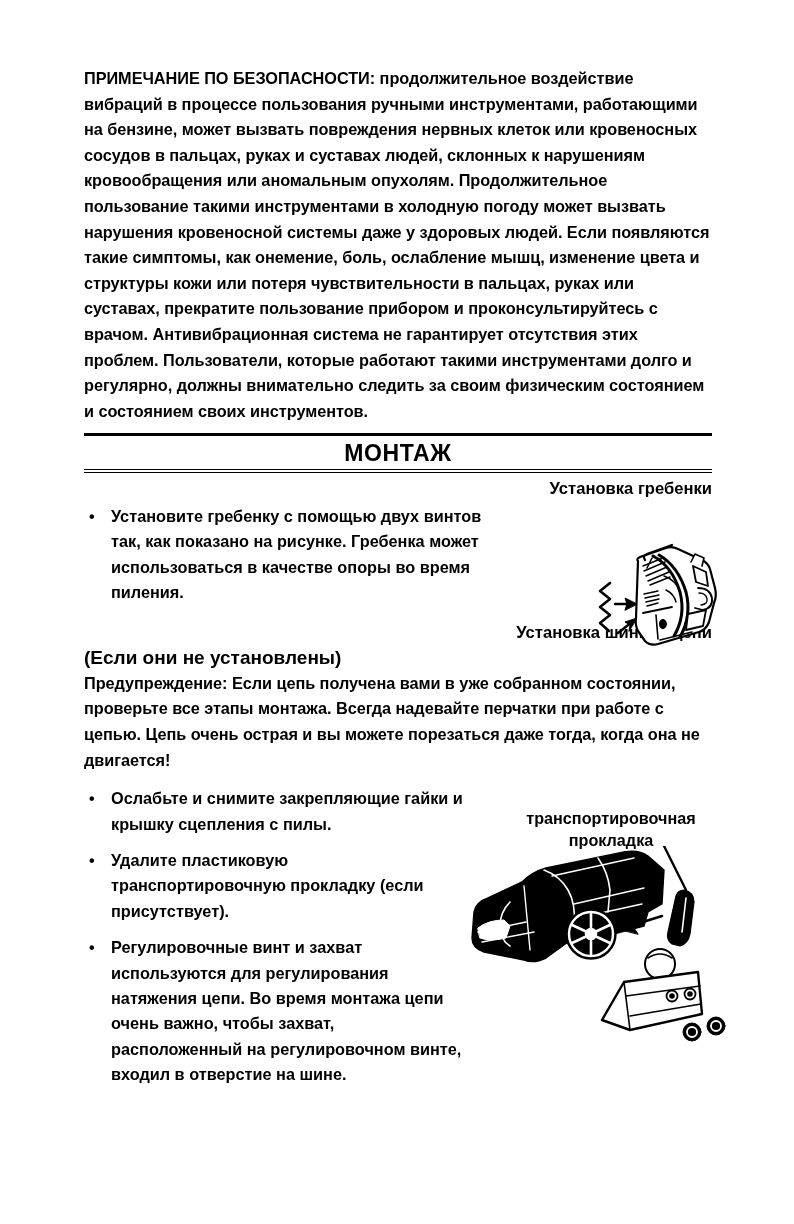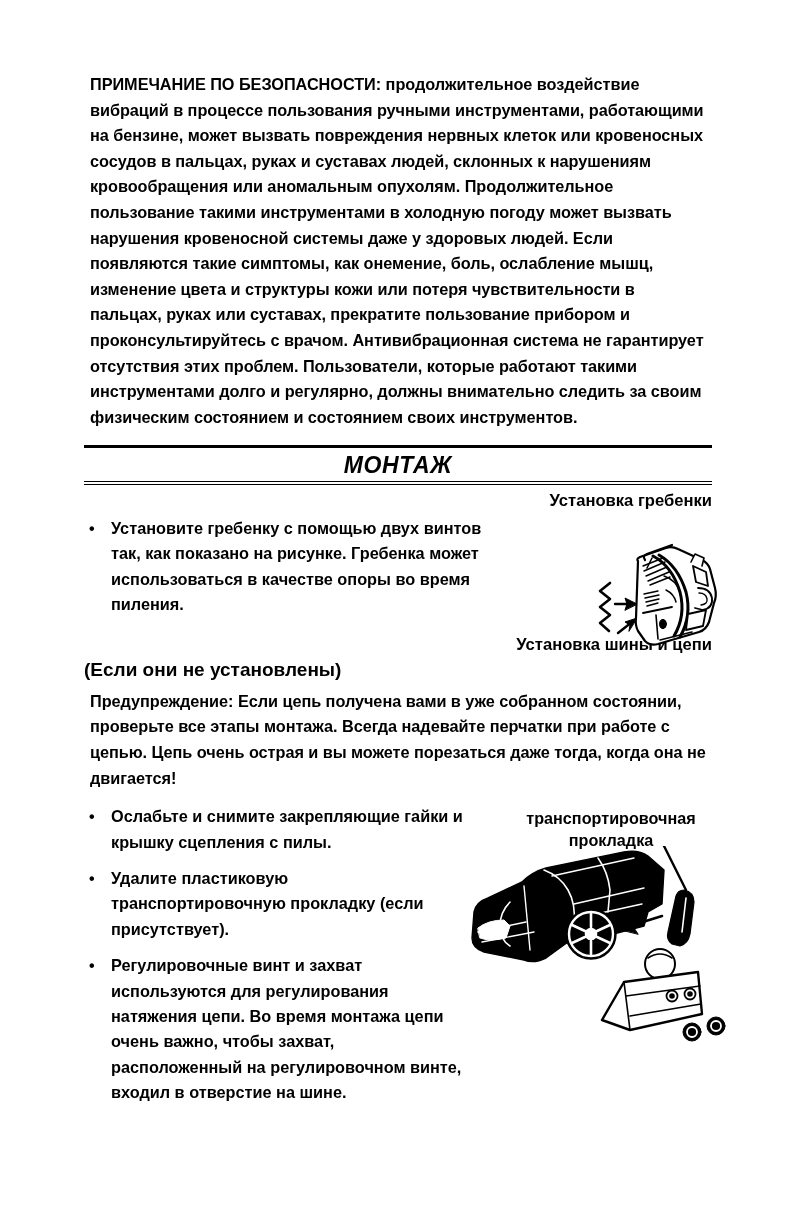--- a/index.html
+++ b/index.html
@@ -29,21 +29,21 @@
     left: 84px;
     top: 66px;
     width: 628px;
   }
 
   
   .para {
     font-size: 16.3px;
     line-height: 25.6px;
     text-align: left;
-    margin: 6px;
+    margin: 0;
     letter-spacing: -0.05px;
     font-weight: 600;
   }
   .para .lead {
     font-weight: 800;
   }
 
   .spacer-after-intro { height: 9px; }
 
   
@@ -53,21 +53,20 @@
     margin: 0;
   }
   .section-title {
     font-size: 23px;
     font-weight: 800;
     text-align: center;
     letter-spacing: 0.6px;
     line-height: 28px;
     padding: 3px 0 2px 0;
     margin: 0;
-    font-style: italic;
   }
   .rule-double {
     width: 628px;
     height: 4px;
     border-top: 1.6px solid #000;
     border-bottom: 1.6px solid #000;
     box-sizing: border-box;
     margin: 0 0 3px 0;
   }
 

